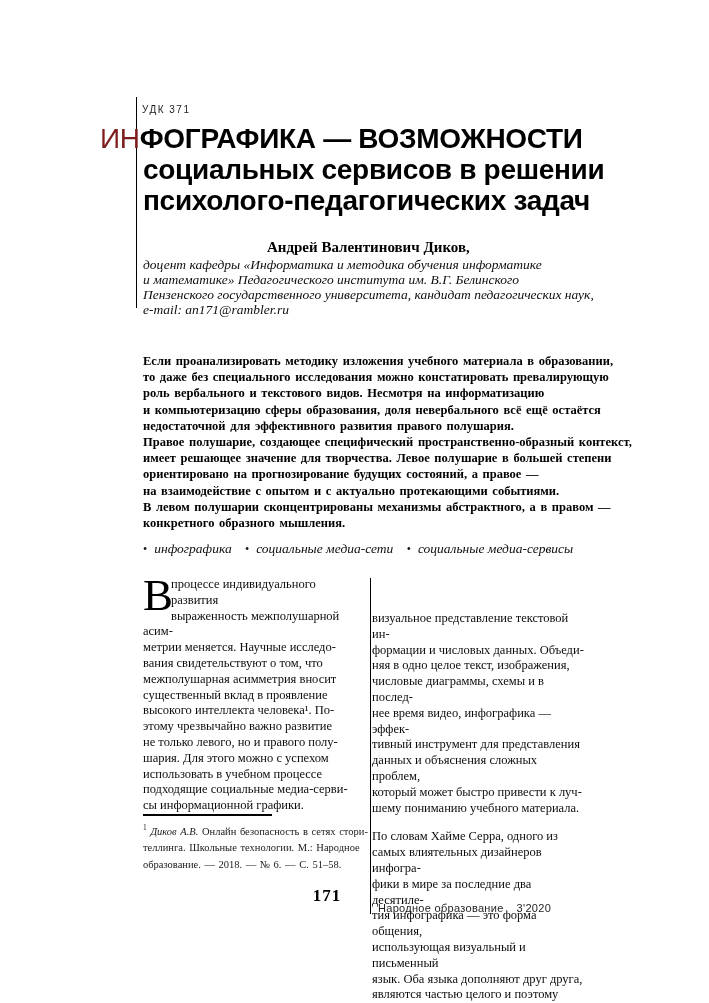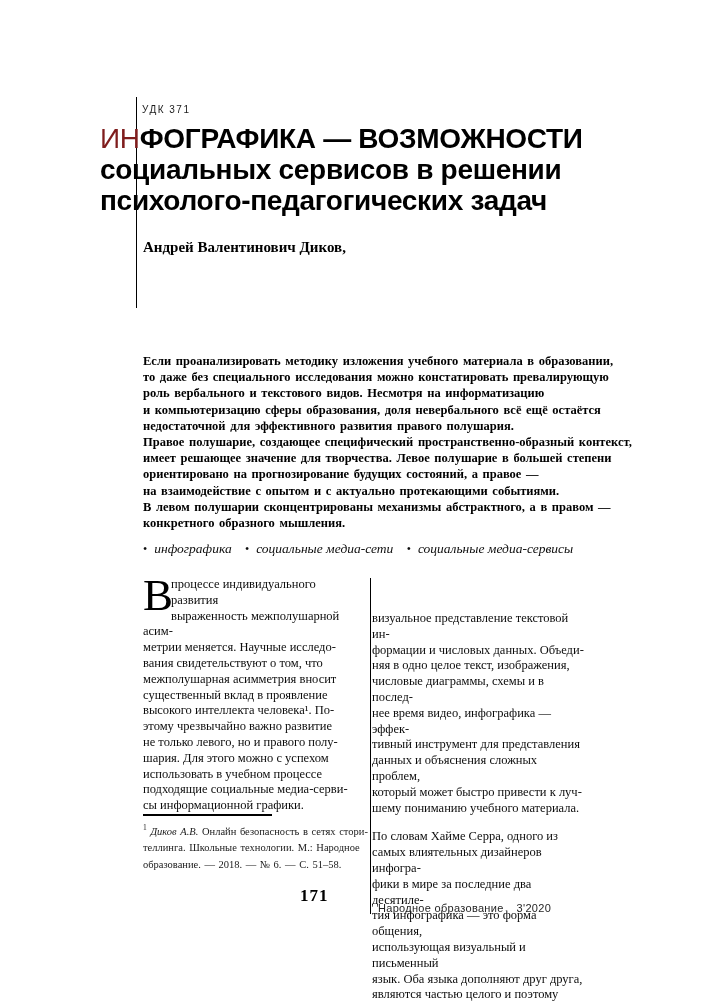--- a/index.html
+++ b/index.html
@@ -25,21 +25,21 @@
     font-family: "Liberation Sans", sans-serif;
     font-size: 10px; letter-spacing: 1.5px; color: #1a1a1a;
   }
   .title {
     left: 100px; top: 123px;
     font-family: "Liberation Sans", sans-serif;
     font-weight: 700; font-size: 28px; line-height: 31px;
     letter-spacing: -0.3px; color: #000; white-space: nowrap;
   }
   .t-prefix { font-weight: 400; color: #7f1d1d; }
-  .t-indent { }
+  .t-indent { margin-left: 43px; }
 
   
   .author { left: 143px; top: 239px; }
   .author-name { font-weight: 700; font-size: 15px; line-height: 17px; color: #000; text-align: center; }
   .author-affil {
     font-style: italic; font-size: 13.5px; line-height: 14.9px;
     white-space: pre-line; color: #0d0d0d; margin-top: 2px;
   }
 
   
@@ -74,21 +74,21 @@
   .footnote {
     left: 143px; top: 820px; width: 237px;
     font-size: 10.5px; line-height: 16.5px;
     white-space: pre-line; color: #1a1a1a; word-spacing: 1px;
   }
   .footnote sup { font-size: 7.5px; }
   .fn-author { font-style: italic; margin-top: 34px; }
 
   
   .pagenum {
-    left: 300px; top: 886px; width: 78px; text-align: left;
+    left: 288px; top: 886px; width: 78px; text-align: center;
     font-weight: 700; font-size: 17px; letter-spacing: 1px; color: #000;
   }
   .footer {
     left: 378px; top: 902px;
     font-family: "Liberation Sans", sans-serif;
     font-size: 11px; color: #1f1f1f; letter-spacing: 0.3px;
   }
   .issue { margin-left: 13px; }
 </style>
 </head>
@@ -102,20 +102,24 @@
   <div class="abs udk">УДК 371</div>
 
   <div class="abs title">
     <div><span class="t-prefix">ИН</span><span>ФОГРАФИКА — ВОЗМОЖНОСТИ</span></div>
     <div class="t-indent">социальных сервисов в решении</div>
     <div class="t-indent">психолого-педагогических задач</div>
   </div>
 
   <div class="abs author">
     <div class="author-name">Андрей Валентинович Диков,</div>
+    <div class="author-affil">доцент кафедры «Информатика и методика обучения информатике
+и математике» Педагогического института им. В.Г. Белинского
+Пензенского государственного университета, кандидат педагогических наук,
+e-mail: an171@rambler.ru</div>
   </div>
 
   <div class="abs abstract">Если проанализировать методику изложения учебного материала в образовании,
 то даже без специального исследования можно констатировать превалирующую
 роль вербального и текстового видов. Несмотря на информатизацию
 и компьютеризацию сферы образования, доля невербального всё ещё остаётся
 недостаточной для эффективного развития правого полушария.
 Правое полушарие, создающее специфический пространственно-образный контекст,
 имеет решающее значение для творчества. Левое полушарие в большей степени
 ориентировано на прогнозирование будущих состояний, а правое —

